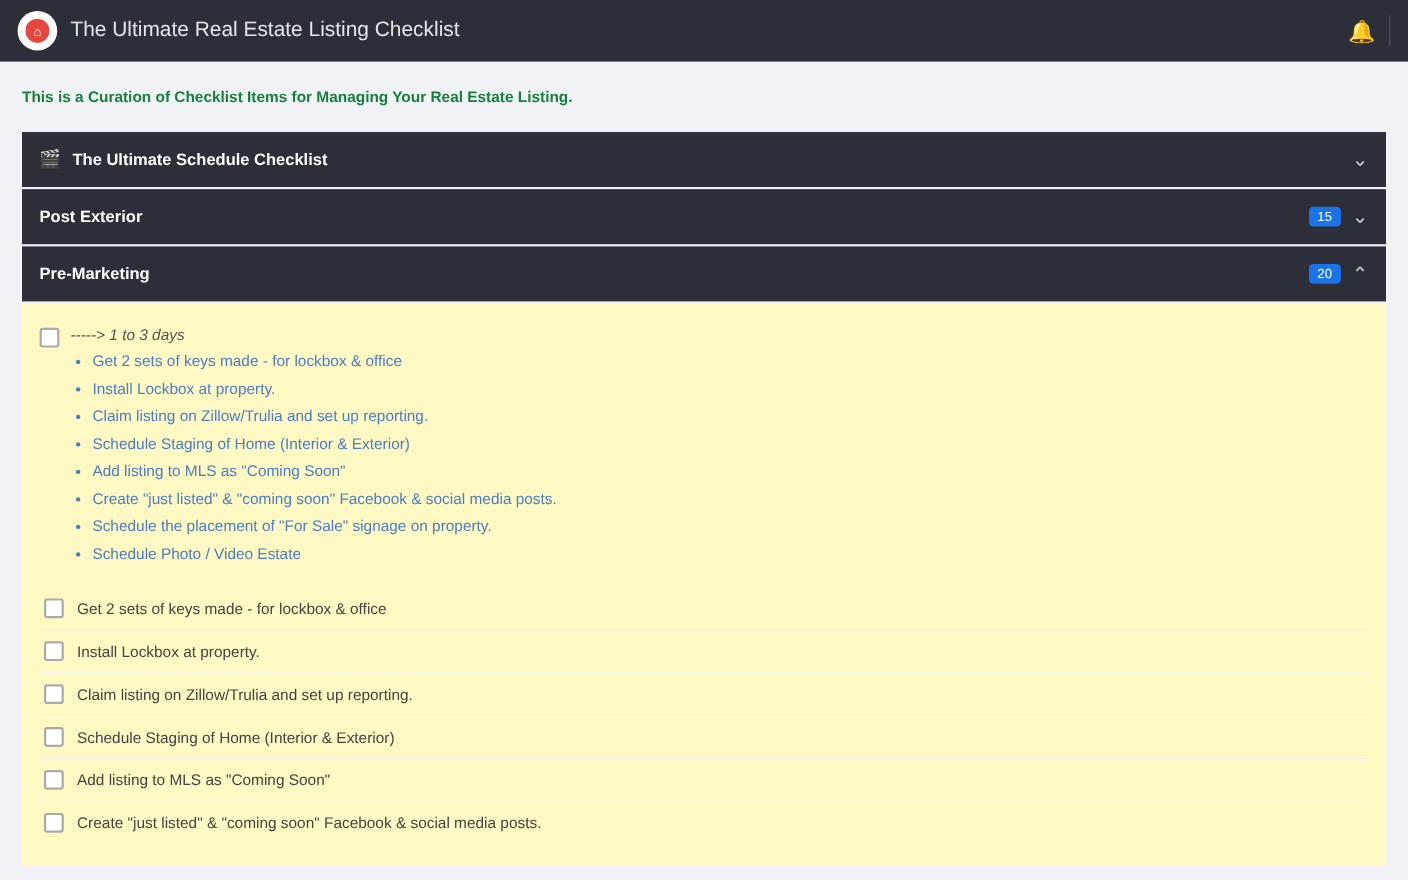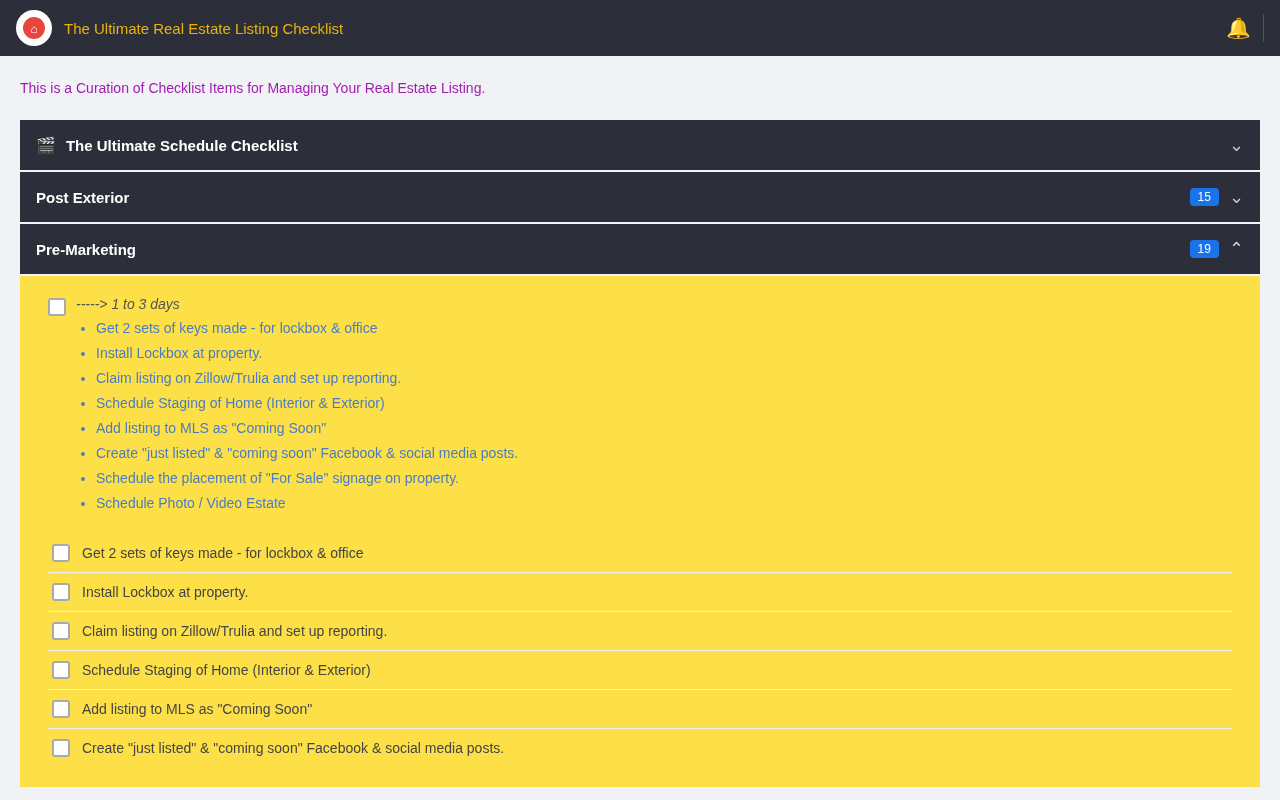--- a/index.html
+++ b/index.html
@@ -23,22 +23,22 @@
       width: 36px;
       height: 36px;
       border-radius: 50%;
       background: #fff;
       display: flex;
       align-items: center;
       justify-content: center;
       font-size: 18px;
     }
     .header-title {
-      color: #eab308;
-      font-size: 15px;
+      color: #e5e5e5;
+      font-size: 19px;
       font-weight: 500;
     }
     .header-right {
       display: flex;
       align-items: center;
       gap: 12px;
       color: #ccc;
     }
     .header-divider {
       width: 1px;
@@ -51,22 +51,22 @@
       cursor: pointer;
     }
 
     
     .main {
       padding: 24px 20px;
     }
 
     .subtitle {
       font-size: 14px;
-      font-weight: 400;
-      color: #a21caf;
+      font-weight: 700;
+      color: #15803d;
       margin-bottom: 24px;
     }
 
     
     .section-bar {
       display: flex;
       align-items: center;
       justify-content: space-between;
       background: #2c2f3a;
       color: #fff;
@@ -100,22 +100,22 @@
     .chevron {
       font-size: 18px;
       color: #ccc;
     }
     .video-icon {
       font-size: 16px;
     }
 
     
     .checklist-area {
-      background: #fde047;
-      padding: 20px 28px;
+      background: #fef9c3;
+      padding: 20px 16px;
     }
 
     
     .summary-item {
       display: flex;
       align-items: flex-start;
       gap: 10px;
       margin-bottom: 16px;
     }
     .summary-checkbox {
@@ -213,21 +213,21 @@
       <span class="badge">15</span>
       <span class="chevron">⌄</span>
     </div>
   </div>
 
   <div class="section-bar">
     <div class="section-bar-left">
       <span>Pre-Marketing</span>
     </div>
     <div class="section-bar-right">
-      <span class="badge">19</span>
+      <span class="badge">20</span>
       <span class="chevron">⌃</span>
     </div>
   </div>
 
   <div class="checklist-area">
 
     <div class="summary-item">
       <div class="summary-checkbox"></div>
       <div>
         <div class="summary-heading">-----&gt; 1 to 3 days</div>

